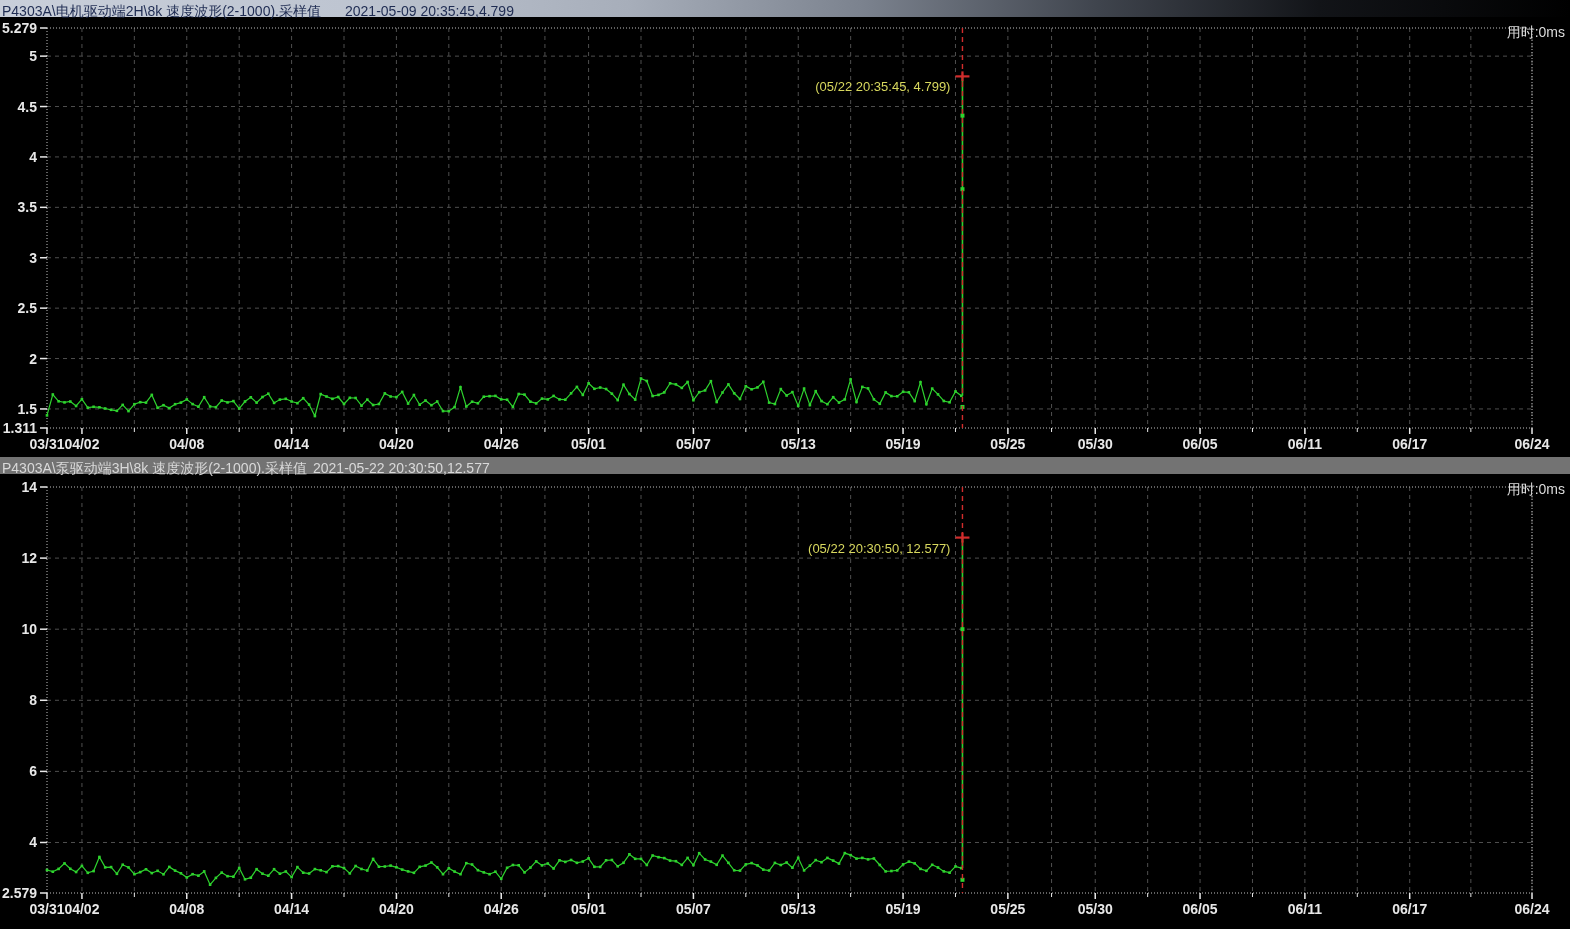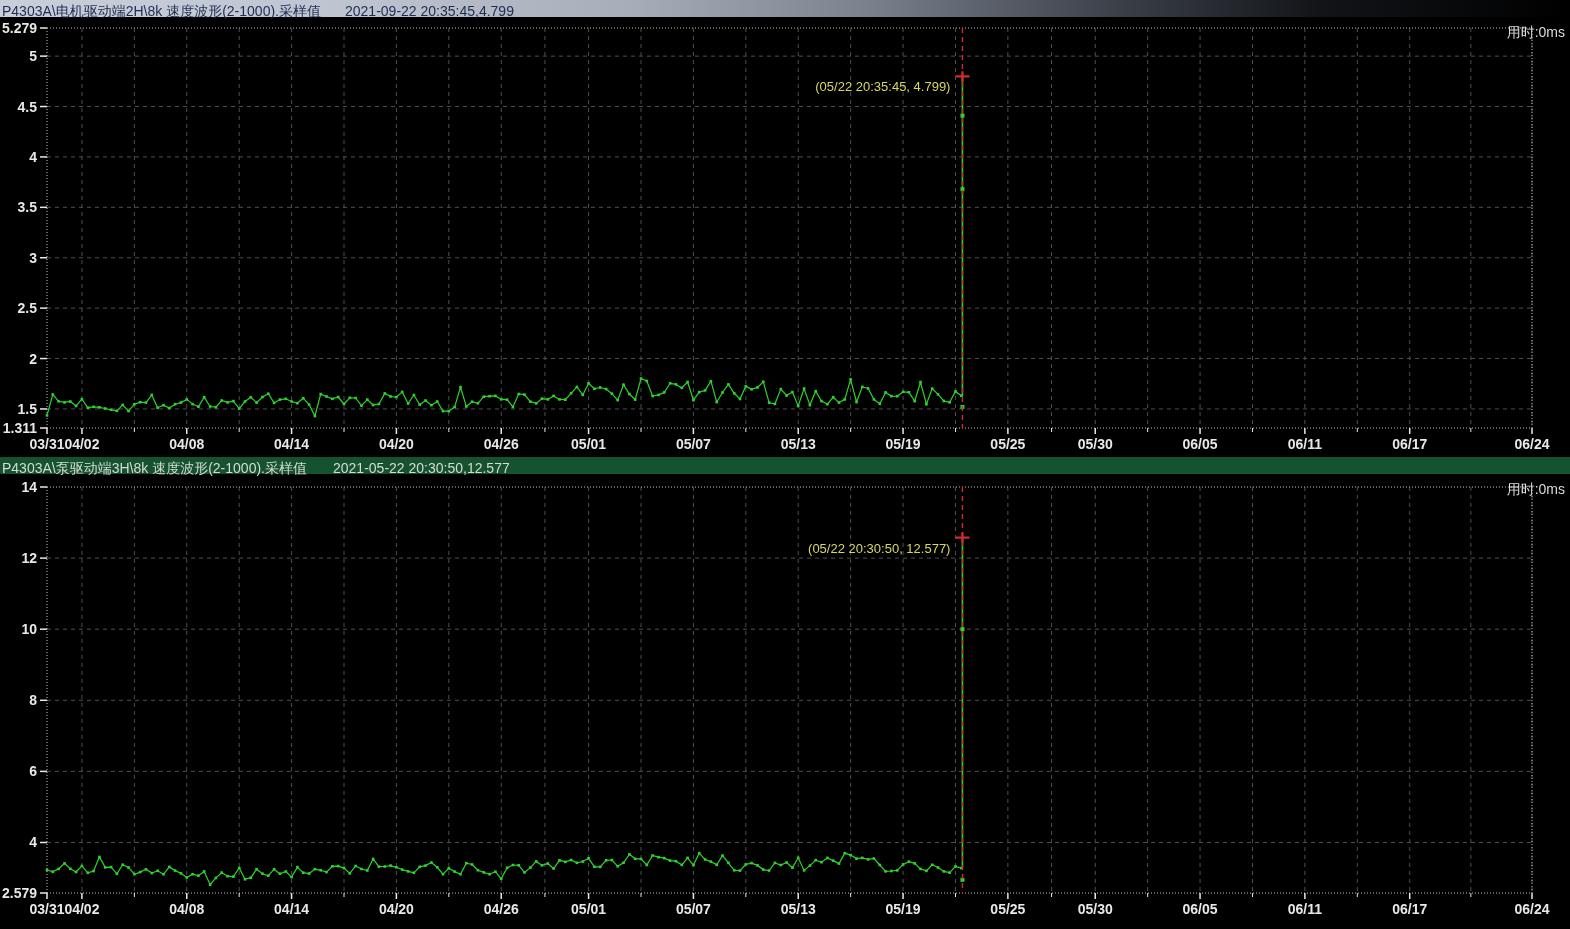--- a/index.html
+++ b/index.html
@@ -1,37 +1,37 @@
 <!DOCTYPE html>
 <html><head>
 <meta charset="utf-8">
 <style>
   html,body{margin:0;padding:0;background:#000;}
   body{width:1570px;height:929px;overflow:hidden;position:relative;
        font-family:"Liberation Sans",sans-serif;}
   .hdr{position:relative;height:17px;font-size:14px;line-height:22px;white-space:nowrap;}
   .hdr-active{background:linear-gradient(90deg,#c9cfda 0%,#bec5d1 22%,#a7aeba 40%,#7b828e 55%,#3f444d 70%,#121418 84%,#000 100%);
               color:#1f2c52;}
-  .hdr-inactive{background:#14532d;color:#d9d9d9;}
+  .hdr-inactive{background:#737373;color:#d9d9d9;}
   .hdr-title{position:absolute;left:2px;top:0;}
   .hdr-readout{position:absolute;top:0;}
   .hdr-active .hdr-readout{left:345px;color:#1f2c52;}
-  .hdr-inactive .hdr-readout{left:333px;color:#d9d9d9;text-align:center;}
+  .hdr-inactive .hdr-readout{left:313px;color:#d9d9d9;text-align:center;}
   .hdr-elapsed{position:absolute;right:5px;top:0;color:#dcdcdc;margin-top:21px;}
   svg{display:block;}
   .tick{font-family:"Liberation Sans",sans-serif;font-size:14px;font-weight:700;}
   .annot{font-family:"Liberation Sans",sans-serif;font-size:13px;font-weight:400;}
 </style>
 </head>
 <body>
 
 <div>
   <div class="hdr hdr-active">
     <span class="hdr-title">P4303A\电机驱动端2H\8k 速度波形(2-1000).采样值</span>
-    <span class="hdr-readout">2021-09-22 20:35:45,4.799</span>
+    <span class="hdr-readout">2021-05-09 20:35:45,4.799</span>
     <span class="hdr-elapsed">用时:0ms</span>
   </div>
   <svg id="chart-svg-0" width="1570" height="440">
       <line x1="47" y1="39.124999999999986" x2="1532" y2="39.124999999999986" stroke="#4f4f4f" stroke-dasharray="4 4"></line>
       <line x1="47" y1="89.5282258064516" x2="1532" y2="89.5282258064516" stroke="#4f4f4f" stroke-dasharray="4 4"></line>
       <line x1="47" y1="139.93145161290323" x2="1532" y2="139.93145161290323" stroke="#4f4f4f" stroke-dasharray="4 4"></line>
       <line x1="47" y1="190.33467741935482" x2="1532" y2="190.33467741935482" stroke="#4f4f4f" stroke-dasharray="4 4"></line>
       <line x1="47" y1="240.73790322580646" x2="1532" y2="240.73790322580646" stroke="#4f4f4f" stroke-dasharray="4 4"></line>
       <line x1="47" y1="291.14112903225805" x2="1532" y2="291.14112903225805" stroke="#4f4f4f" stroke-dasharray="4 4"></line>
       <line x1="47" y1="341.54435483870964" x2="1532" y2="341.54435483870964" stroke="#4f4f4f" stroke-dasharray="4 4"></line>

